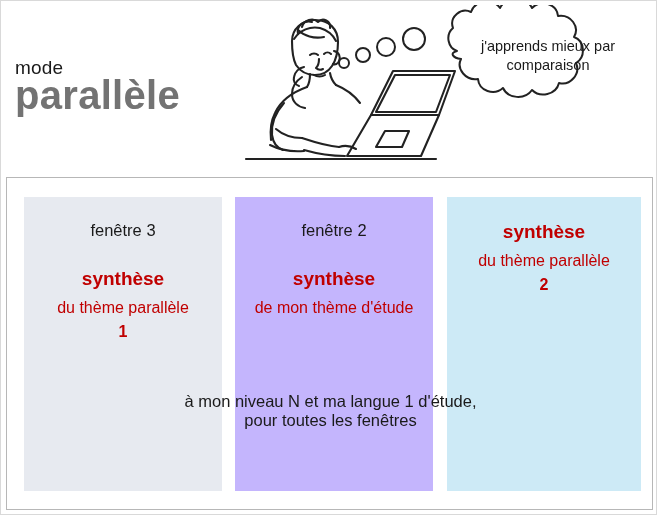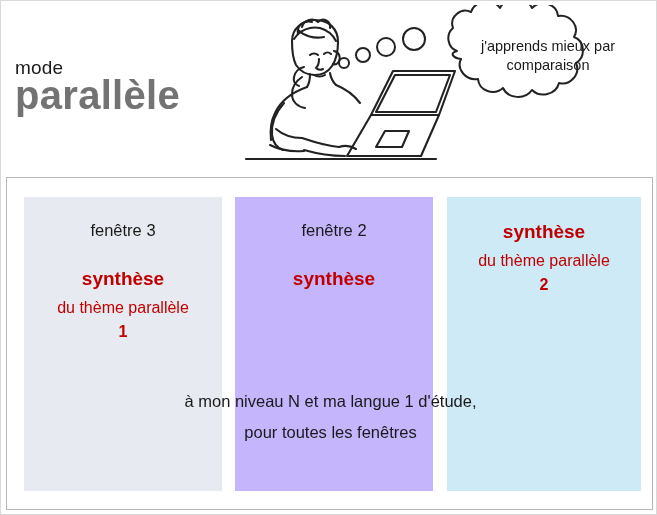--- a/index.html
+++ b/index.html
@@ -135,21 +135,20 @@
   .footer {
     position: absolute;
     left: 0;
     top: 214px;
     width: 647px;
     text-align: center;
     color: #1a1a1a;
   }
   .footer-line-1 {
     font-size: 16.5px;
-    margin-bottom: 12px;
   }
   .footer-line-2 {
     font-size: 16.5px;
   }
 </style>
 </head>
 <body>
 
 <div id="page">
 
@@ -248,20 +247,23 @@
             <span>du thème parallèle</span>
             <span class="num">1</span>
           </div>
         </div>
       </div>
 
       <div class="col col-2">
         <div class="col-inner">
           <div class="win-label">fenêtre 2</div>
           <div class="synth">synthèse</div>
+          <div class="sub">
+            <span>de mon thème d'étude</span>
+          </div>
         </div>
       </div>
 
       <div class="col col-3">
         <div class="col-inner">
           <div class="synth">synthèse</div>
           <div class="sub">
             <span>du thème parallèle</span>
             <span class="num">2</span>
           </div>

